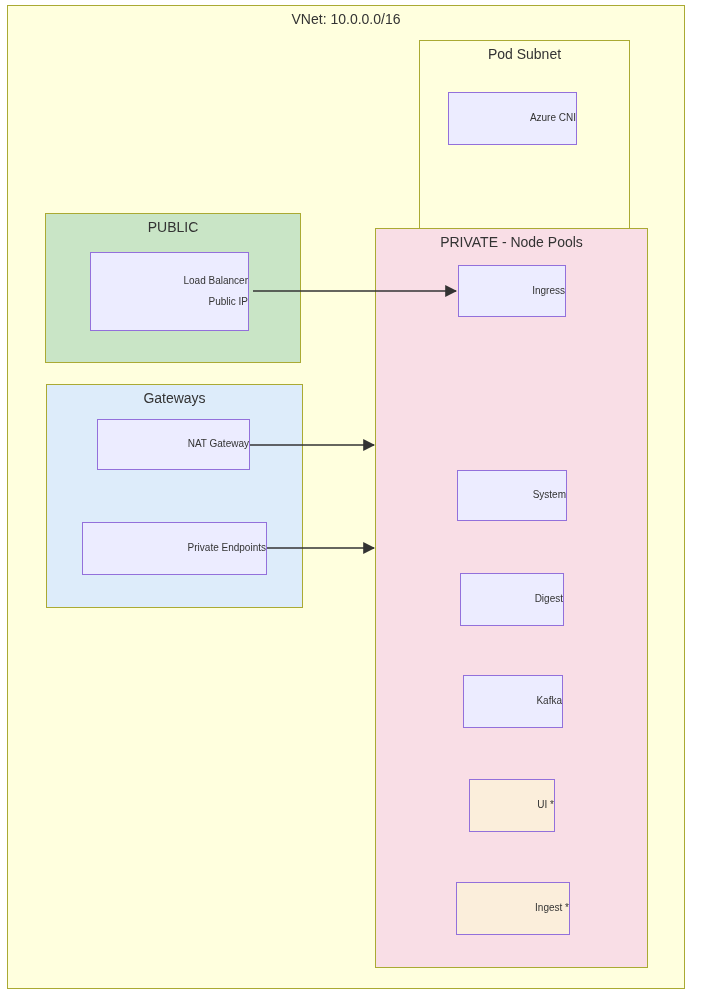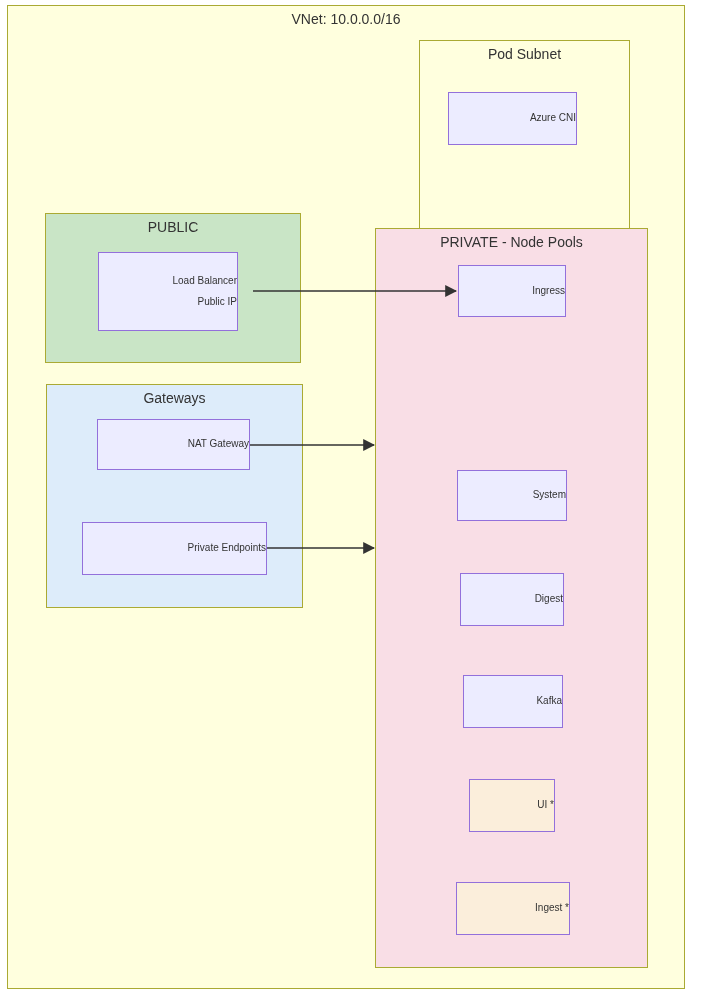--- a/index.html
+++ b/index.html
@@ -64,21 +64,21 @@
   }
 
   
   #vnet            { left: 7px;   top: 5px;   width: 678px; height: 984px; }
   #pod-subnet      { left: 413px; top: 40px;  width: 211px; height: 196px; margin-left: 6px; }
   #public          { left: 45px;  top: 213px; width: 256px; height: 150px; }
   #gateways        { left: 46px;  top: 384px; width: 257px; height: 224px; }
   #private         { left: 375px; top: 228px; width: 273px; height: 740px; }
 
   #azure-cni         { left: 448px; top: 92px;  width: 129px; height: 53px; }
-  #load-balancer     { left: 98px;  top: 252px; width: 140px; height: 79px; padding-left: 20px; }
+  #load-balancer     { left: 90px;  top: 252px; width: 159px; height: 79px; padding-left: 20px; }
   #nat-gateway       { left: 97px;  top: 419px; width: 153px; height: 51px; }
   #private-endpoints { left: 82px;  top: 522px; width: 185px; height: 53px; }
   #ingress           { left: 458px; top: 265px; width: 108px; height: 52px; }
   #system            { left: 457px; top: 470px; width: 110px; height: 51px; }
   #digest            { left: 460px; top: 573px; width: 104px; height: 53px; }
   #kafka             { left: 463px; top: 675px; width: 100px; height: 53px; padding-left: 14px; }
   #ui                { left: 469px; top: 779px; width: 86px;  height: 53px; }
   #ingest            { left: 456px; top: 882px; width: 114px; height: 53px; }
 </style>
 </head>

